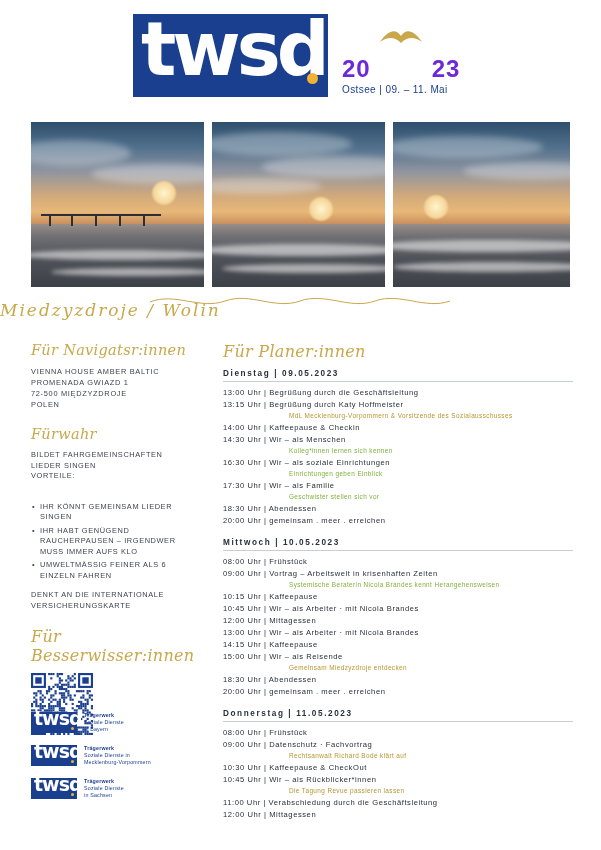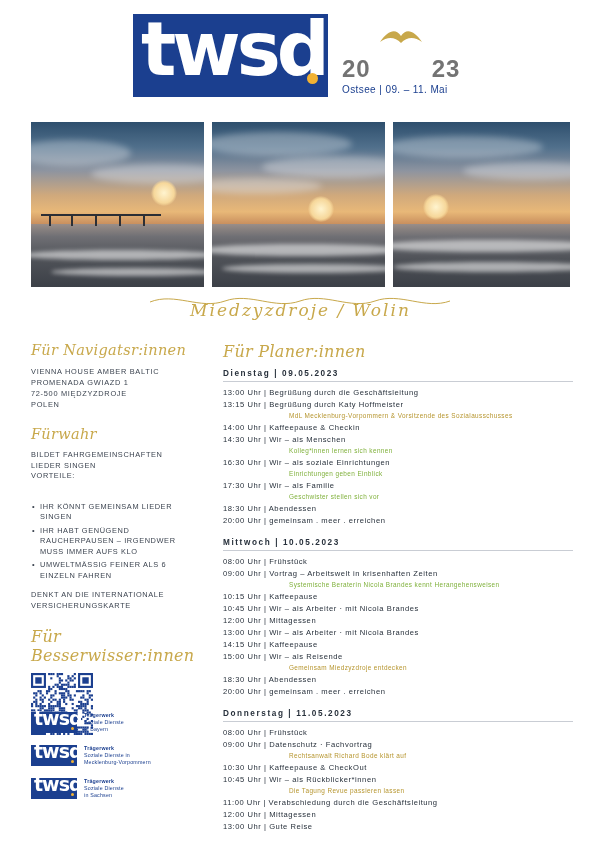--- a/index.html
+++ b/index.html
@@ -13,21 +13,21 @@
   
   .header{position:absolute;left:0;top:0;width:601px;height:112px;}
   .logo-block{position:absolute;left:133px;top:14px;width:195px;height:83px;background:#1b3f8f;}
   .logo-text{
     position:absolute;left:8px;top:-6px;font-family:"DejaVu Sans", sans-serif;
     font-weight:bold;font-size:74px;letter-spacing:-4px;color:#ffffff;line-height:83px;
   }
   .logo-dot{position:absolute;right:10px;bottom:13px;width:11px;height:11px;border-radius:50%;background:#f2b233;}
   .year{
     position:absolute;left:342px;top:55px;font-family:"Liberation Sans", sans-serif;
-    font-size:24px;letter-spacing:1px;color:#737373;font-weight:600;
+    font-size:24px;letter-spacing:1px;color:#6d28d9;font-weight:600;
   }
   .year .num2{margin-left:61px;}
   .zeit{
     position:absolute;left:375px;top:52px;font-family:"DejaVu Serif", serif;
     font-style:italic;font-size:27px;color:#f2b233;letter-spacing:1px;
   }
   .subtitle{
     position:absolute;left:342px;top:84px;font-size:10px;color:#1b3f8f;letter-spacing:.4px;
   }
   .gull{position:absolute;left:378px;top:24px;width:46px;height:26px;}
@@ -44,21 +44,21 @@
        background:radial-gradient(circle,#fff4cf 0%,#f6d79a 55%,rgba(246,215,154,0) 72%);}
   .cloud{position:absolute;background:rgba(255,255,255,.30);border-radius:50%;filter:blur(3px);}
   .sea{position:absolute;left:0;bottom:0;width:100%;height:38%;
        background:linear-gradient(#9a8e88 0%,#6f6f74 20%,#4f5258 55%,#3c4047 100%);}
   .foam{position:absolute;background:rgba(255,255,255,.55);border-radius:50%;filter:blur(2px);}
   .pier{position:absolute;background:#2c2f35;}
 
   
   .wave-divider{position:absolute;left:150px;top:292px;width:300px;height:18px;}
   .place{
-    position:absolute;left:0;top:300px;width:601px;text-align:center;
+    position:absolute;left:0;top:300px;width:601px;text-align:left;
     font-family:"DejaVu Serif", serif;font-style:italic;font-size:17px;color:#c8a84b;letter-spacing:2px;
   }
 
   
   .left{position:absolute;left:31px;top:342px;width:165px;}
   .right{position:absolute;left:223px;top:342px;width:350px;}
 
   .script-h{
     font-family:"DejaVu Serif", serif;font-style:italic;font-size:14.5px;
     color:#c8a84b;margin:0 0 8px 0;letter-spacing:.3px;
@@ -553,19 +553,18 @@
         <div class="daygroup">
           <div class="dayhead">Donnerstag | 11.05.2023</div>
           <div class="row"><span class="time">08:00 Uhr</span> | <span>Frühstück</span></div>
           <div class="row"><span class="time">09:00 Uhr</span> | <span>Datenschutz · Fachvortrag</span></div>
           <div class="sub gold">Rechtsanwalt Richard Bode klärt auf</div>
           <div class="row"><span class="time">10:30 Uhr</span> | <span>Kaffeepause &amp; CheckOut</span></div>
           <div class="row"><span class="time">10:45 Uhr</span> | <span>Wir – als Rückblicker*innen</span></div>
           <div class="sub gold">Die Tagung Revue passieren lassen</div>
           <div class="row"><span class="time">11:00 Uhr</span> | <span>Verabschiedung durch die Geschäftsleitung</span></div>
           <div class="row"><span class="time">12:00 Uhr</span> | <span>Mittagessen</span></div>
-          <div class="row"><span class="time">13:00 Uhr</span> | <span>Gute Reise</span></div>
           <div class="spacer"></div>
         </div>
       </div>
   </div>
 
 </div>
 
 </body></html>

